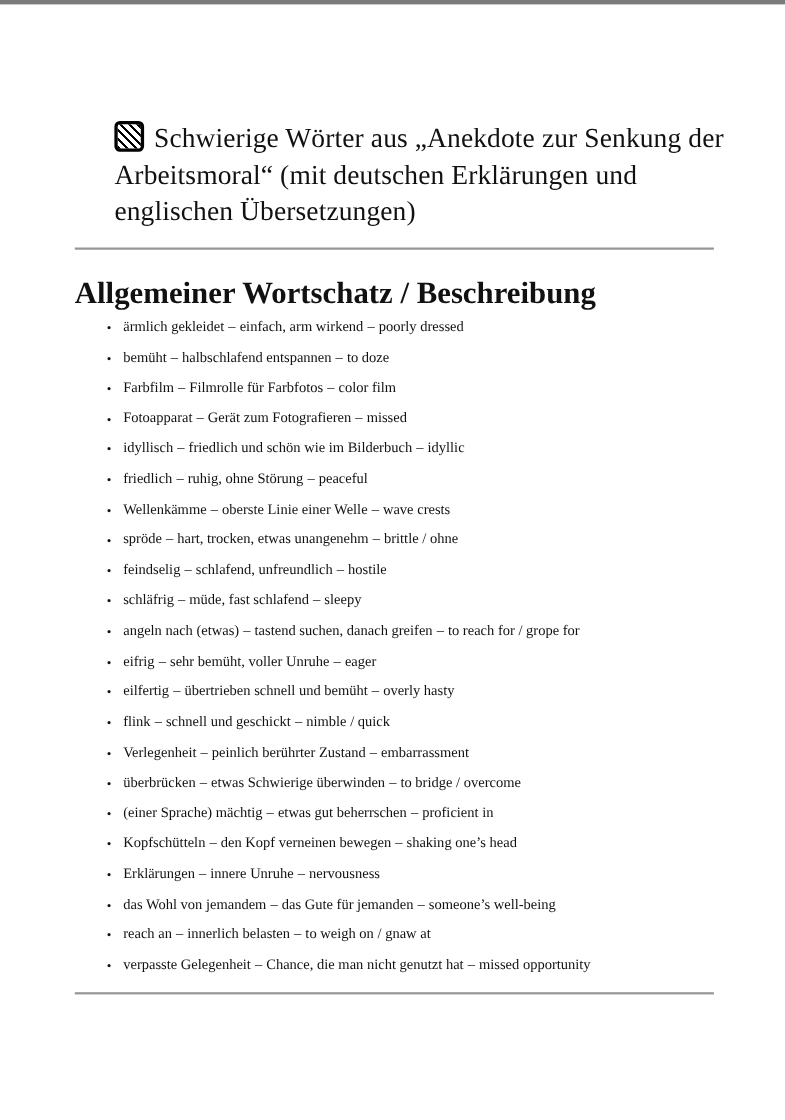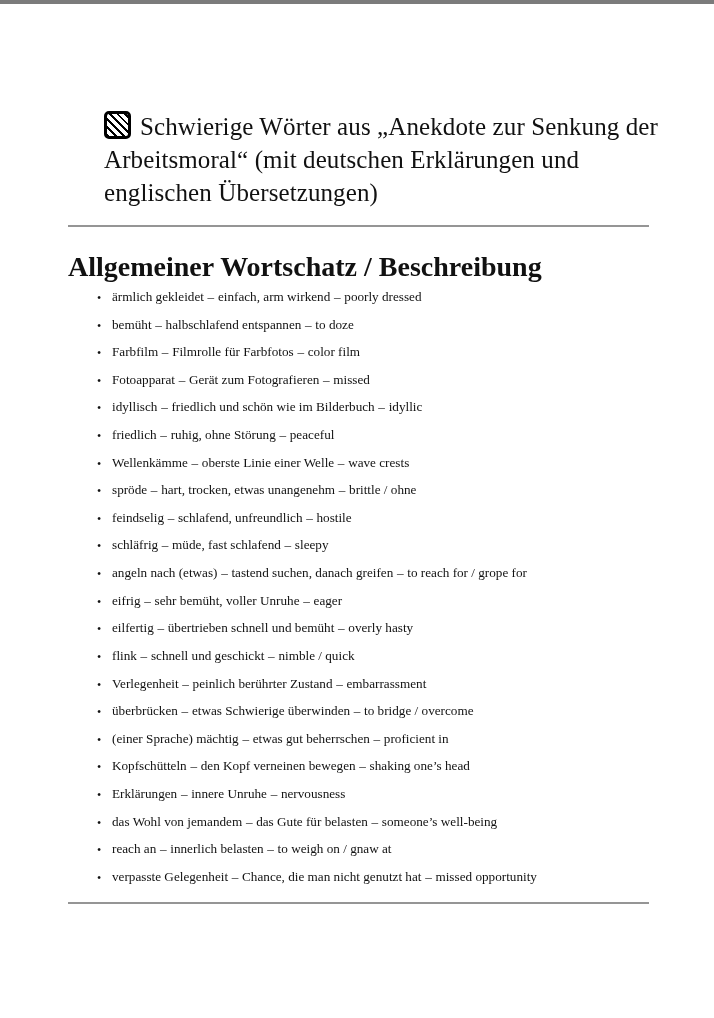--- a/index.html
+++ b/index.html
@@ -117,21 +117,21 @@
   <li class="vocab-item"><span class="bullet">•</span><span class="term">Verlegenheit</span><span class="sep sep1">–</span><span class="definition">peinlich berührter Zustand</span><span class="sep sep2">–</span><span class="translation">embarrassment</span></li>
 
   <li class="vocab-item"><span class="bullet">•</span><span class="term">überbrücken</span><span class="sep sep1">–</span><span class="definition">etwas Schwierige überwinden</span><span class="sep sep2">–</span><span class="translation">to bridge / overcome</span></li>
 
   <li class="vocab-item"><span class="bullet">•</span><span class="term">(einer Sprache) mächtig</span><span class="sep sep1">–</span><span class="definition">etwas gut beherrschen</span><span class="sep sep2">–</span><span class="translation">proficient in</span></li>
 
   <li class="vocab-item"><span class="bullet">•</span><span class="term">Kopfschütteln</span><span class="sep sep1">–</span><span class="definition">den Kopf verneinen bewegen</span><span class="sep sep2">–</span><span class="translation">shaking one’s head</span></li>
 
   <li class="vocab-item"><span class="bullet">•</span><span class="term">Erklärungen</span><span class="sep sep1">–</span><span class="definition">innere Unruhe</span><span class="sep sep2">–</span><span class="translation">nervousness</span></li>
 
-  <li class="vocab-item"><span class="bullet">•</span><span class="term">das Wohl von jemandem</span><span class="sep sep1">–</span><span class="definition">das Gute für belasten</span><span class="sep sep2">–</span><span class="translation">someone’s well-being</span></li>
+  <li class="vocab-item"><span class="bullet">•</span><span class="term">das Wohl von jemandem</span><span class="sep sep1">–</span><span class="definition">das Gute für jemanden</span><span class="sep sep2">–</span><span class="translation">someone’s well-being</span></li>
 
   <li class="vocab-item"><span class="bullet">•</span><span class="term">reach an</span><span class="sep sep1">–</span><span class="definition">innerlich belasten</span><span class="sep sep2">–</span><span class="translation">to weigh on / gnaw at</span></li>
 
   <li class="vocab-item"><span class="bullet">•</span><span class="term">verpasste Gelegenheit</span><span class="sep sep1">–</span><span class="definition">Chance, die man nicht genutzt hat</span><span class="sep sep2">–</span><span class="translation">missed opportunity</span></li>
 </ul>
 
   <div class="content-abs rule rule-bottom"></div>
 </div>
 
 </body></html>

